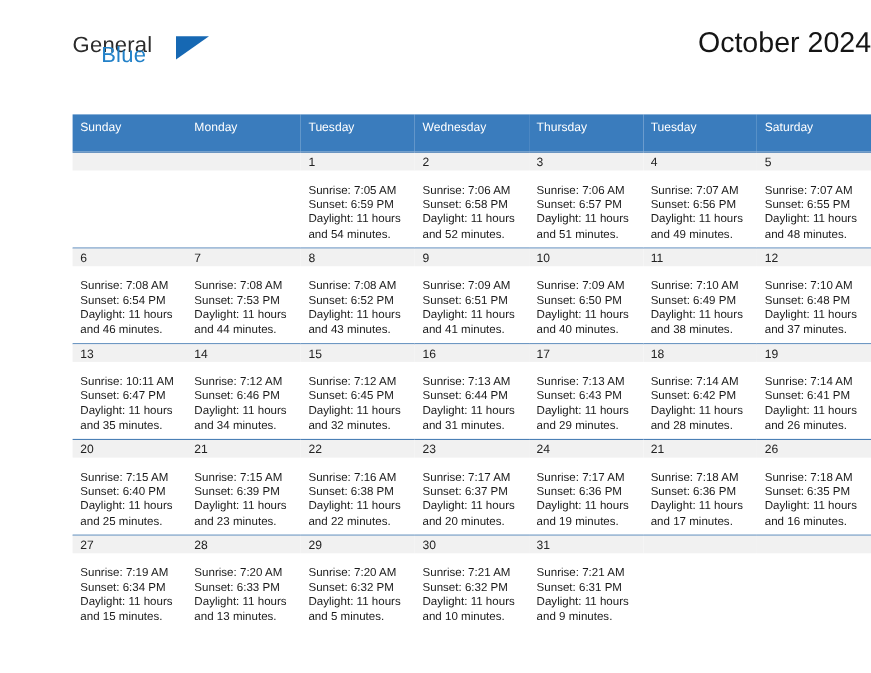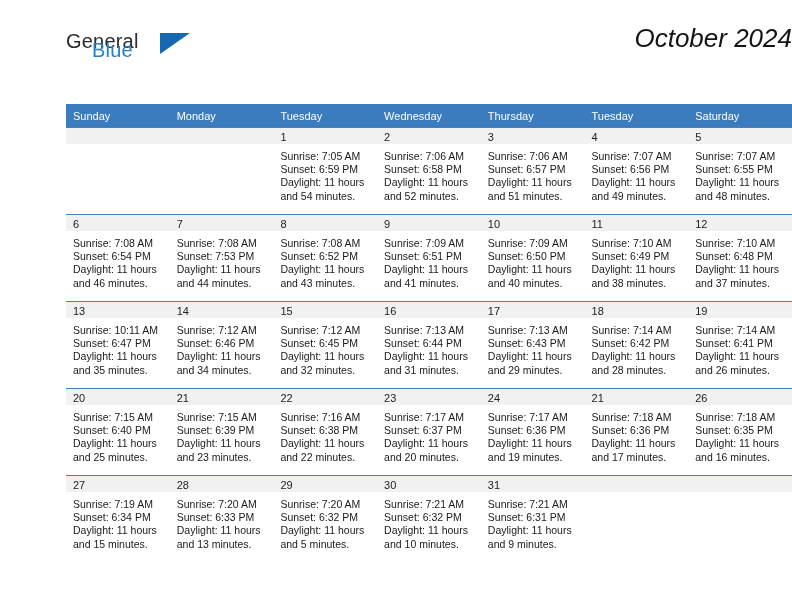--- a/index.html
+++ b/index.html
@@ -68,21 +68,20 @@
     position: absolute;
     right: 0;
     top: 0;
     text-align: right;
   }
   .cal-title {
     font-size: 26px;
     color: #151515;
     line-height: 32px;
     white-space: nowrap;
-    font-style: italic;
   }
   .cal-subtitle {
     margin-top: 8px;
     font-size: 14.5px;
     color: #1c1c1c;
     line-height: 18px;
     white-space: nowrap;
   }
 
   
@@ -93,21 +92,21 @@
     width: 726px;
     border-collapse: collapse;
     table-layout: fixed;
   }
   .calendar th {
     background: #3a7cbd;
     color: #ffffff;
     font-size: 11px;
     font-weight: normal;
     text-align: left;
-    padding: 5px 0 5px 7px;
+    padding: 5px 0 16px 7px;
     height: 13px;
     border: none;
   }
   .calendar td {
     width: 103.7px;
     height: 86px;
     vertical-align: top;
     padding: 0;
     border: none;
     background: #ffffff;
@@ -120,21 +119,21 @@
   .daynum-bar {
     background: #f1f1f1;
     height: 16px;
     padding: 2px 0 1px 7px;
     font-size: 11px;
     color: #222222;
     line-height: 15px;
     box-sizing: border-box;
   }
   .cell-body {
-    padding: 6px 5px 0 7px;
+    padding: 12px 5px 0 7px;
     font-size: 10.5px;
     line-height: 13.2px;
     color: #1a1a1a;
   }
   .cell-body div {
     white-space: nowrap;
   }
 </style>
 </head>
 <body>

